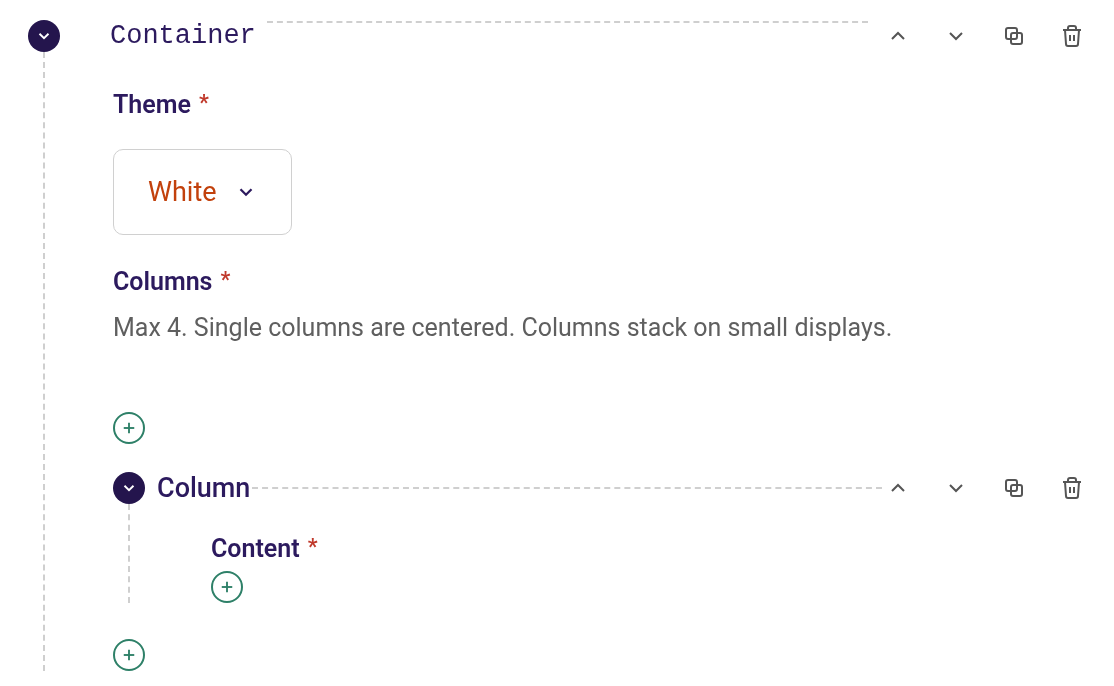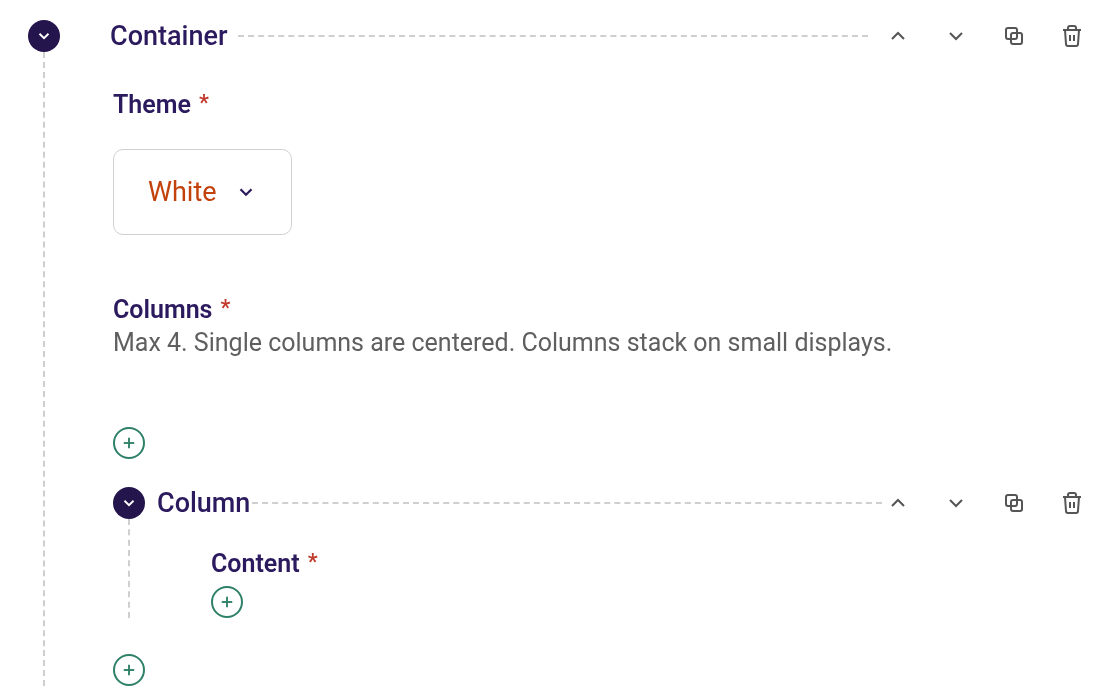--- a/index.html
+++ b/index.html
@@ -93,36 +93,36 @@
   padding: 26px 34px;
   font-size: 27px;
   gap: 18px;
   cursor: pointer;
   color: #c2410c;
 }
 .select svg { width: 22px; height: 22px; stroke: #2c1a5e; fill: none; stroke-width: 2.5; }
 .help-text {
   font-size: 25px;
   color: #5f5f5f;
-  margin-top: 4px;
+  margin-top: 17px;
   font-weight: 400;
 }
 .add-btn {
   width: 32px;
   height: 32px;
   border: 2px solid #2e8068;
   border-radius: 50%;
   display: flex;
   align-items: center;
   justify-content: center;
   cursor: pointer;
   color: #2e8068;
 }
 .add-btn svg { width: 18px; height: 18px; stroke: currentColor; fill: none; stroke-width: 2.5; }
-.section-gap { margin-top: 60px; }
+.section-gap { margin-top: 32px; }
 .add-gap { margin-top: 70px; }
 .sub-block-header {
   display: flex;
   align-items: center;
   gap: 2px;
   margin-top: 28px;
 }
 .sub-content {
   padding-left: 26px;
 }
@@ -132,21 +132,21 @@
 </style>
 </head>
 <body>
 
 <div class="row">
   <div class="disclosure">
     <svg viewBox="0 0 24 24">
         <polyline points="6 9 12 15 18 9"></polyline>
       </svg>
   </div>
-  <div style="flex:1; display:flex; align-items:center; gap:11px; margin-left:34px;">
+  <div style="flex:1; display:flex; gap:11px; margin-left:34px;font-family:Liberation Mono, monospace;">
     <span class="block-title">Container</span>
     <div class="dashed-line"></div>
   </div>
   <div class="action-icons">
     <div class="icon-btn">
       <svg viewBox="0 0 24 24">
           <polyline points="6 15 12 9 18 15"></polyline>
         </svg>
     </div>
     <div class="icon-btn">

